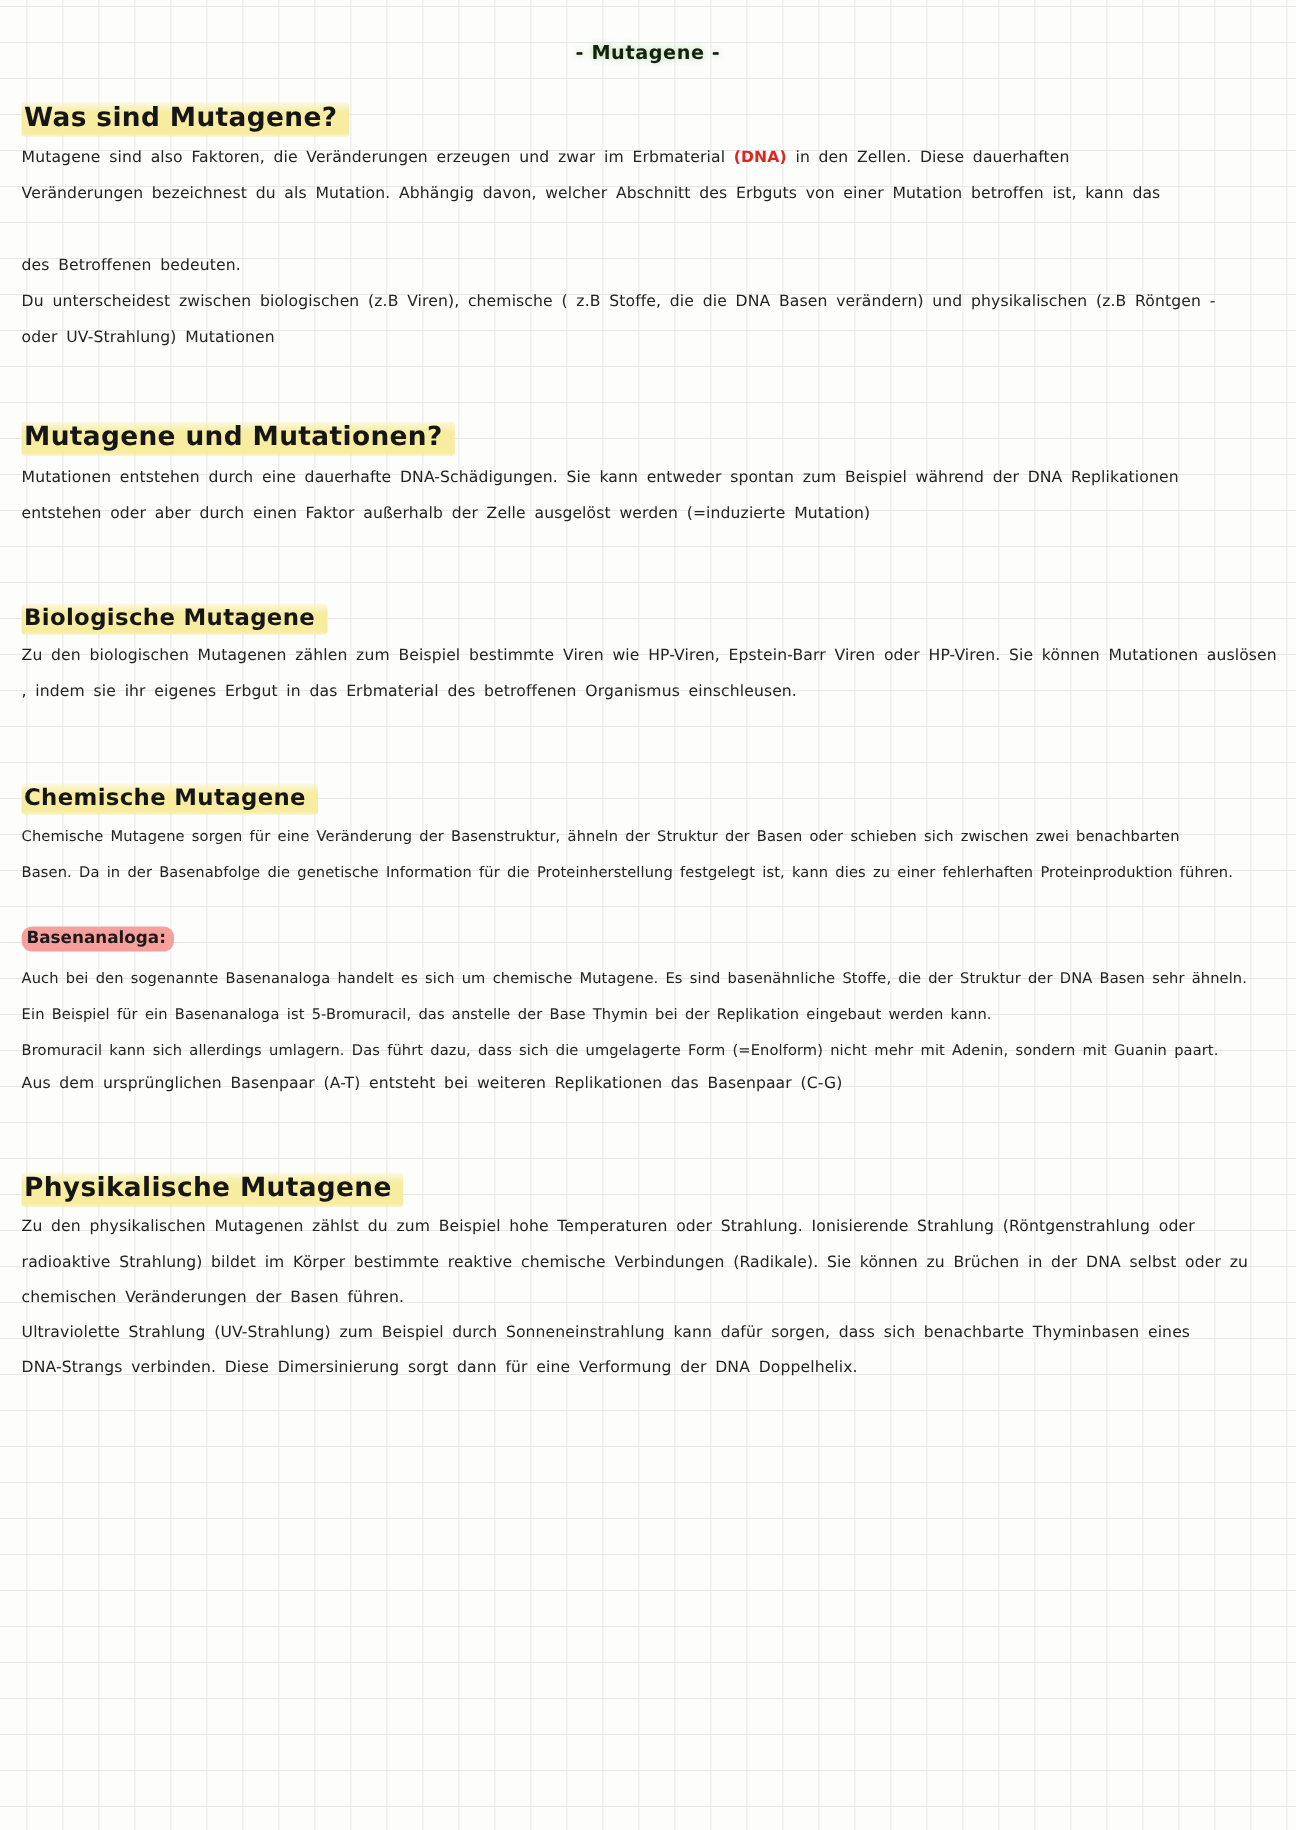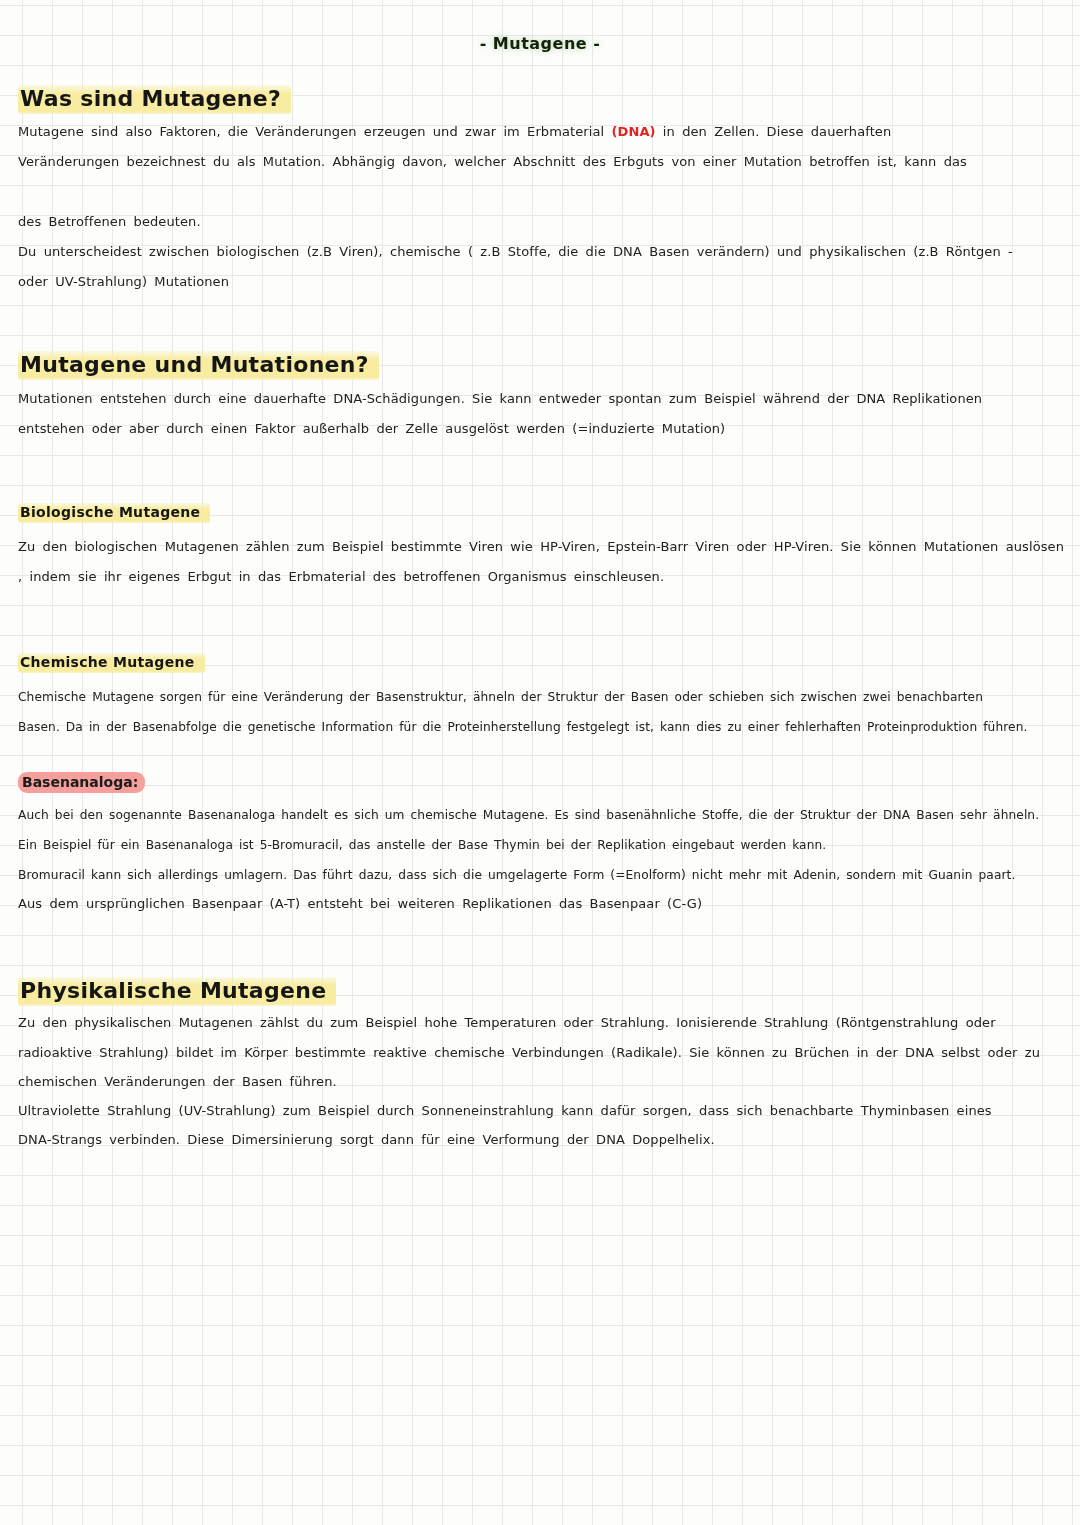--- a/index.html
+++ b/index.html
@@ -39,21 +39,21 @@
     font-size: 22px;
     letter-spacing: 0.3px;
     color: #161616;
     white-space: nowrap;
   }
   .heading .hl {
     background: linear-gradient(to bottom, rgba(248,238,160,0.25) 0%, #f7eca0 30%, #f7eca0 90%, rgba(248,238,160,0.5) 100%);
     padding: 1px 10px 3px 2px;
     border-radius: 3px;
   }
-  .heading.h-mid { font-size: 14px; }
+  .heading.h-mid { font-size: 19px; }
 
   .subheading {
     position: absolute;
     left: 18px;
     font-weight: bold;
     font-size: 14px;
     color: #1b1b1b;
     white-space: nowrap;
   }
   .subheading .hl-pink {

